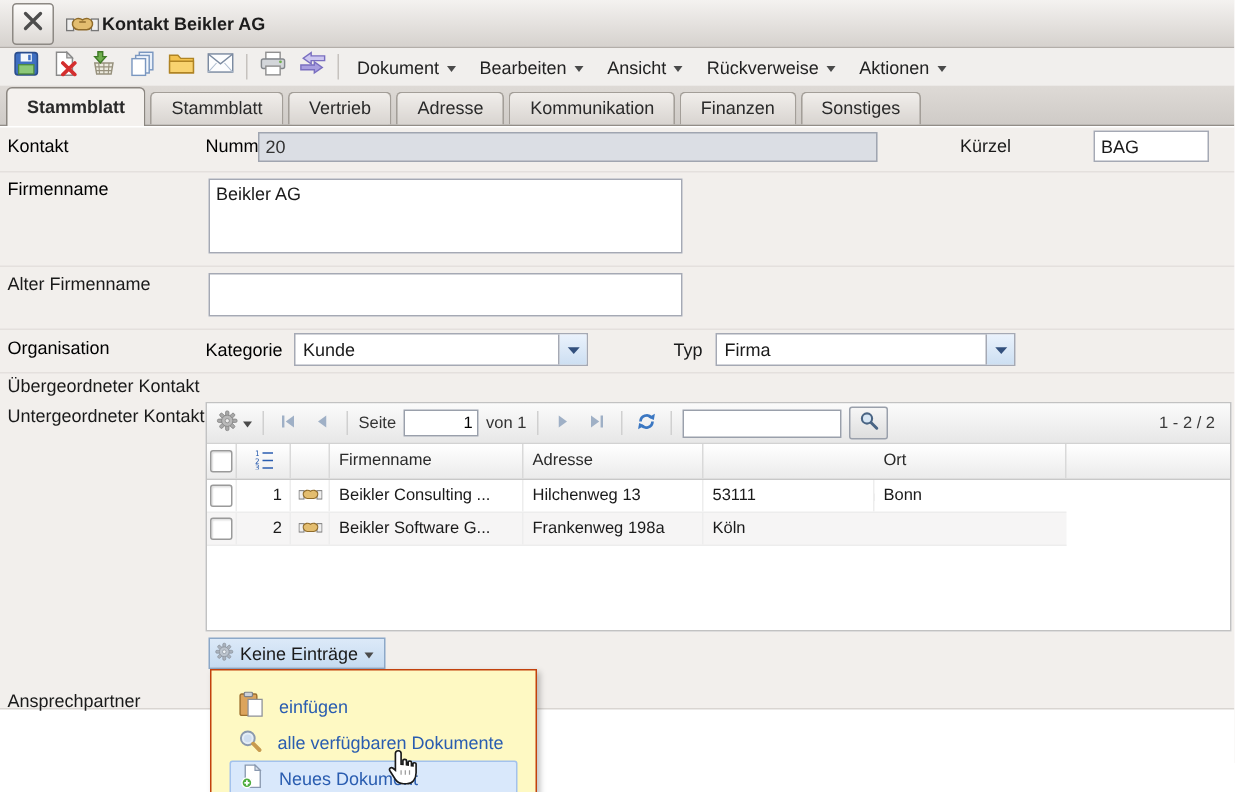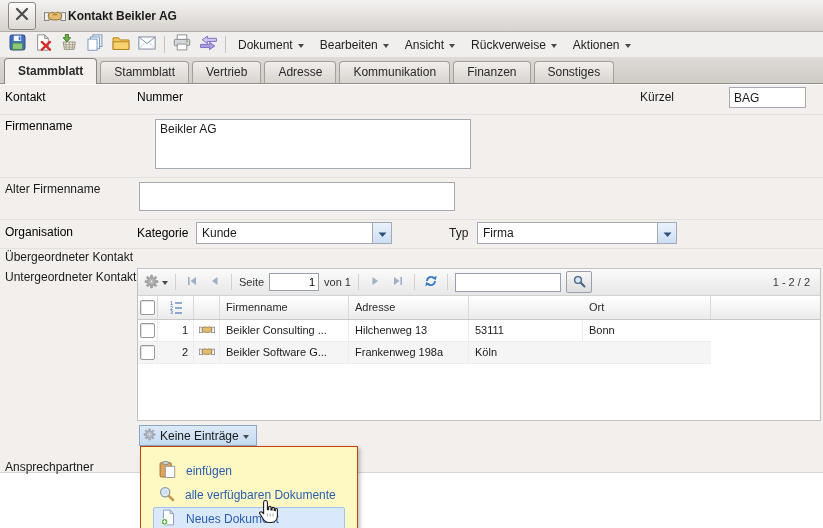--- a/index.html
+++ b/index.html
@@ -205,27 +205,28 @@
     <div class="tab">Kommunikation</div>
     <div class="tab">Finanzen</div>
     <div class="tab">Sonstiges</div>
   </div>
 
   <div class="form">
 
     <div class="frow" style="top:0;height:29px;">
       <span class="lab red" style="left:5px;top:5px;">Kontakt</span>
       <span class="lab red" style="left:137px;top:5px;">Nummer</span>
+      <input class="tf dis" style="left: 172px; top: 3px; width: 413px; height: 20px;" readonly="" value="20">
       <span class="lab blk" style="left:640px;top:5px;">Kürzel</span>
       <input class="tf" style="left: 729px; top: 2px; width: 77px; height: 21px;" value="BAG">
     </div>
 
     <div class="frow" style="top:29px;height:63px;">
       <span class="lab red" style="left:5px;top:5px;">Firmenname</span>
-      <textarea class="tf" style="left: 155px; top: 5px; width: 316px; height: 50px;">Beikler AG</textarea>
+      <textarea class="tf" style="left: 139px; top: 5px; width: 316px; height: 50px;">Beikler AG</textarea>
     </div>
 
     <div class="frow" style="top:92px;height:42px;">
       <span class="lab blk" style="left:5px;top:5px;">Alter Firmenname</span>
       <textarea class="tf" style="left: 139px; top: 5px; width: 316px; height: 29px;"></textarea>
     </div>
 
     <div class="frow" style="top:134px;height:29px;">
       <span class="lab red" style="left:5px;top:6px;">Organisation</span>
       <span class="lab red" style="left:137px;top:7px;">Kategorie</span>

